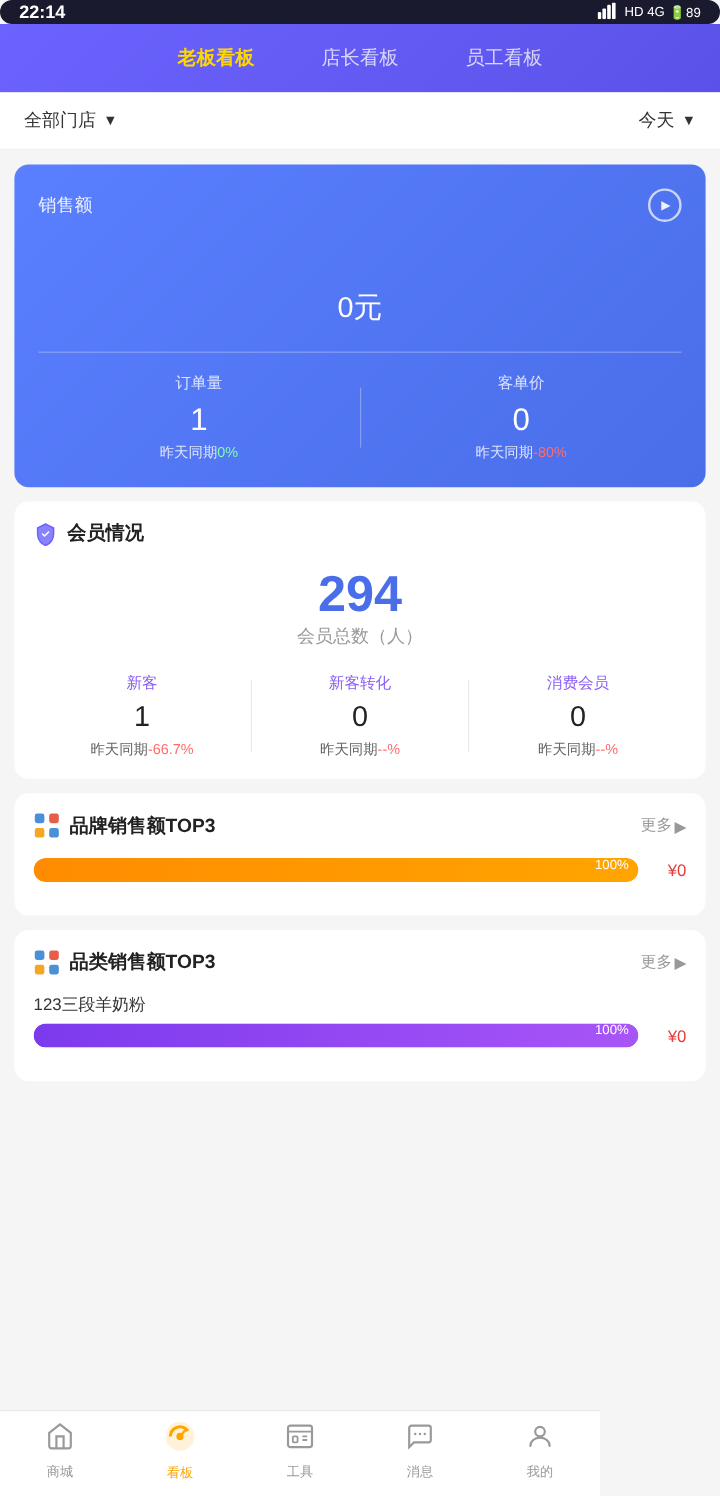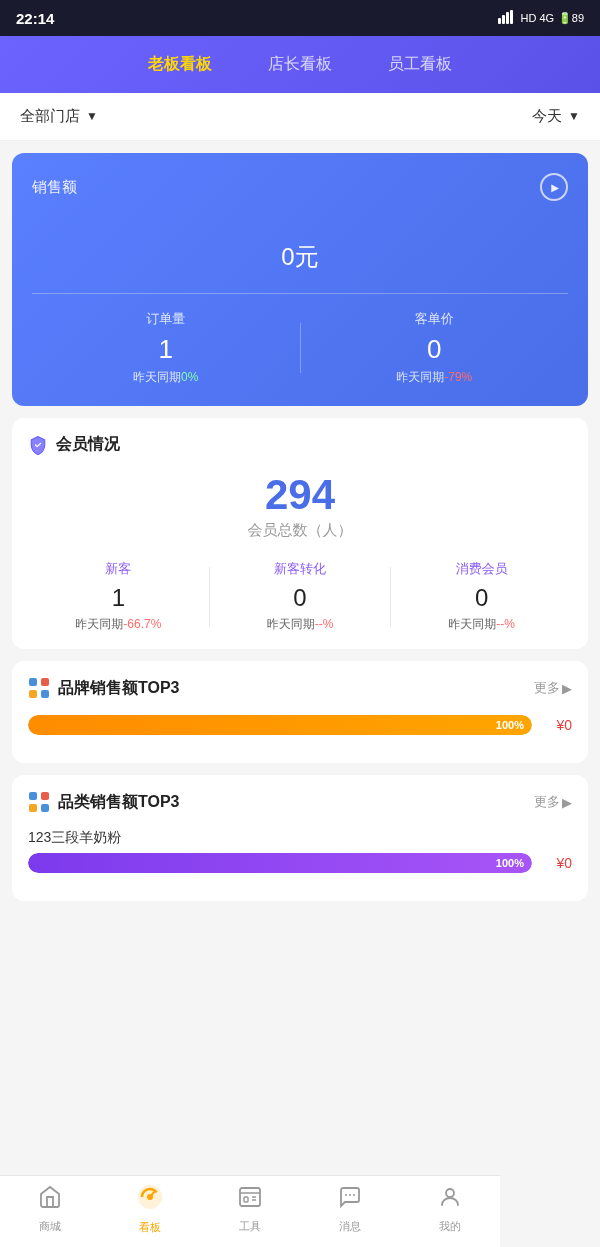--- a/index.html
+++ b/index.html
@@ -12,21 +12,22 @@
       overflow-x: hidden;
     }
 
     
     .status-bar {
       background: #1a1a2e;
       display: flex;
       justify-content: space-between;
       align-items: center;
       padding: 8px 16px;
-      height: 36px;
+      height: 20px;
+      border-radius: 10px;
     }
     .status-time {
       color: white;
       font-size: 15px;
       font-weight: 600;
     }
     .status-icons {
       display: flex;
       align-items: center;
       gap: 4px;
@@ -91,21 +92,21 @@
       border-radius: 12px;
       padding: 20px;
       color: white;
     }
     .sales-title {
       font-size: 15px;
       color: rgba(255,255,255,0.9);
       display: flex;
       justify-content: space-between;
       align-items: center;
-      margin-bottom: 16px;
+      margin-bottom: 32px;
     }
     .play-btn {
       width: 28px;
       height: 28px;
       border: 2px solid rgba(255,255,255,0.7);
       border-radius: 50%;
       display: flex;
       align-items: center;
       justify-content: center;
       cursor: pointer;
@@ -258,26 +259,26 @@
       flex: 1;
       height: 20px;
       background: #f0f0f0;
       border-radius: 10px;
       overflow: hidden;
     }
     .brand-bar-fill {
       height: 100%;
       border-radius: 10px;
       display: flex;
-      align-items: center;
+      align-items: flex-start;
       justify-content: flex-end;
       padding-right: 8px;
       font-size: 11px;
       color: white;
-      font-weight: 700;
+      font-weight: 400;
     }
     .brand-bar-fill.orange {
       background: linear-gradient(90deg, #ff8c00, #ffa500);
     }
     .brand-bar-fill.purple {
       background: linear-gradient(90deg, #7c3aed, #a855f7);
     }
     .brand-price {
       font-size: 14px;
       color: #e53e3e;
@@ -382,21 +383,21 @@
         <div class="stat-value">1</div>
         <div class="stat-compare">
           <span>昨天同期</span><span class="compare-pct">0%</span>
         </div>
       </div>
       <div class="sales-stat-divider"></div>
       <div class="sales-stat">
         <div class="stat-label">客单价</div>
         <div class="stat-value">0</div>
         <div class="stat-compare">
-          <span>昨天同期</span><span class="compare-pct negative">-79%</span>
+          <span>昨天同期</span><span class="compare-pct negative">-80%</span>
         </div>
       </div>
     </div>
   </div>
 
   <div class="section-card">
     <div class="section-header">
       <svg class="shield-icon-svg" viewBox="0 0 24 24" fill="none">
         <path d="M12 2L4 6v6c0 5.25 3.5 10.15 8 11.5C16.5 22.15 20 17.25 20 12V6L12 2z" fill="#6c63ff" opacity="0.8"></path>
         <path d="M12 2L4 6v6c0 5.25 3.5 10.15 8 11.5C16.5 22.15 20 17.25 20 12V6L12 2z" fill="none" stroke="#6c63ff" stroke-width="1.5"></path>

